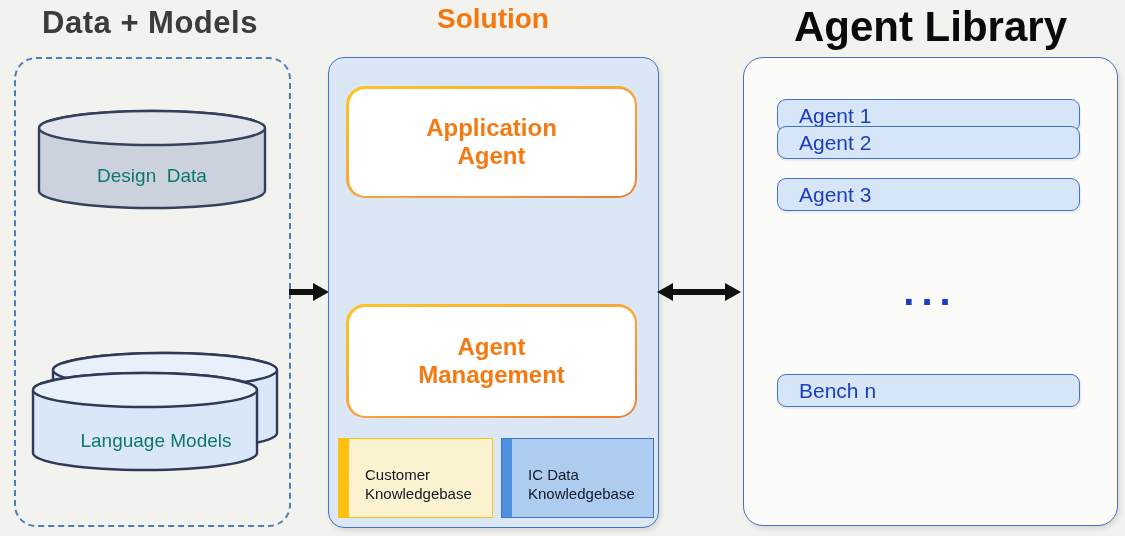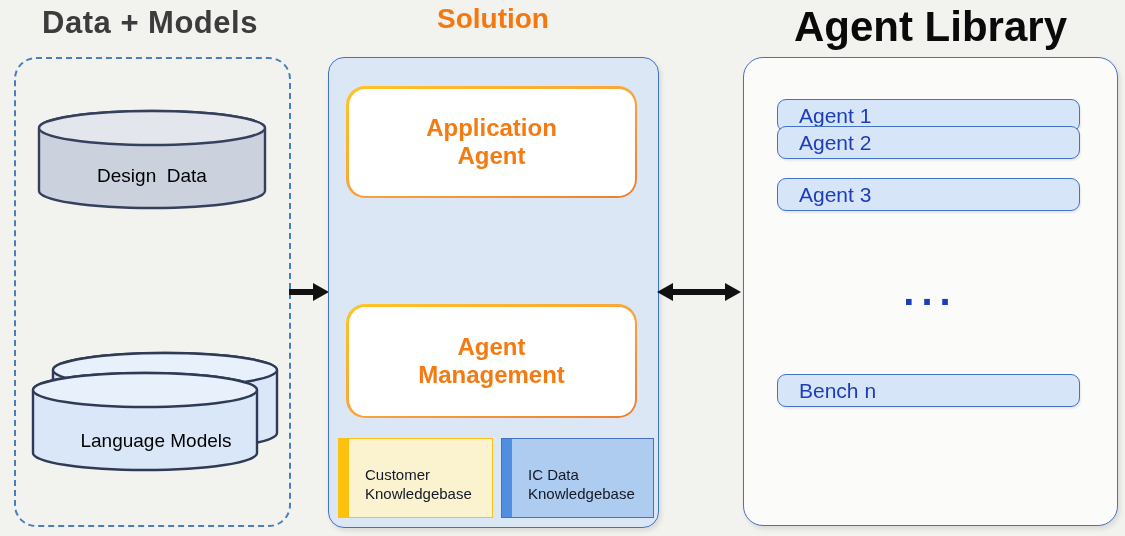--- a/index.html
+++ b/index.html
@@ -25,21 +25,21 @@
 
   
   .dashed-box{
     position:absolute;left:14px;top:57px;width:273px;height:466px;
     border:2px dashed #4a7ebb;border-radius:22px;
     background:transparent;
   }
   .cylinder{position:absolute;}
   .cyl-label{
     position:absolute;left:0;right:0;text-align:center;
-    font-size:19px;color:#000000;white-space:pre;
+    font-size:19px;color:#0f766e;white-space:pre;
   }
 
   
   .solution-box{
     position:absolute;left:328px;top:57px;width:331px;height:471px;
     background:#DCE7F5;border:1.5px solid #4472C4;border-radius:16px;
     box-shadow:2px 3px 5px rgba(0,0,0,0.10);
     box-sizing:border-box;
   }
   .agent-grad{

